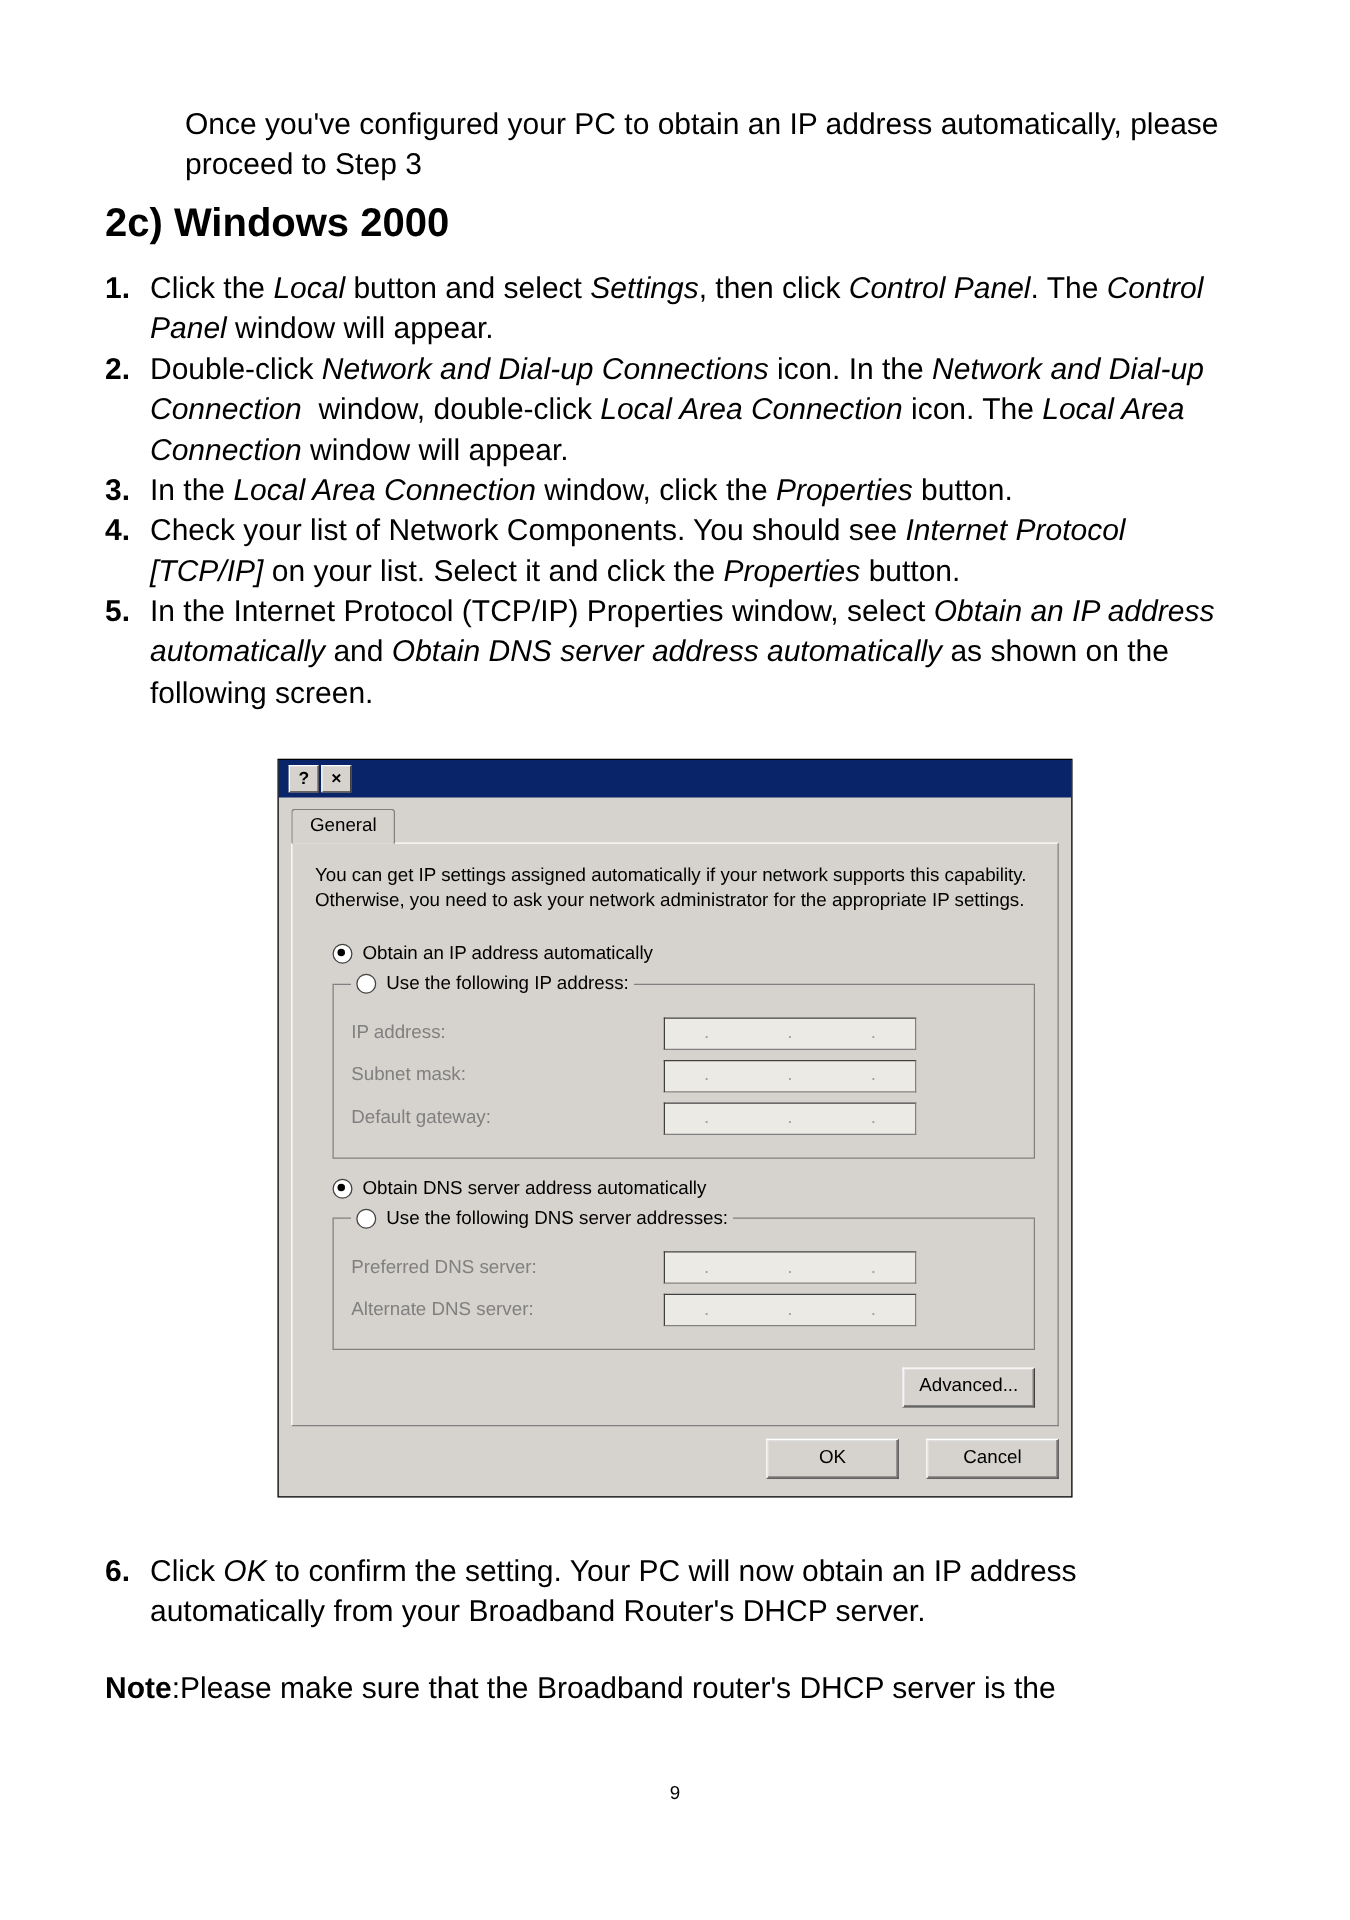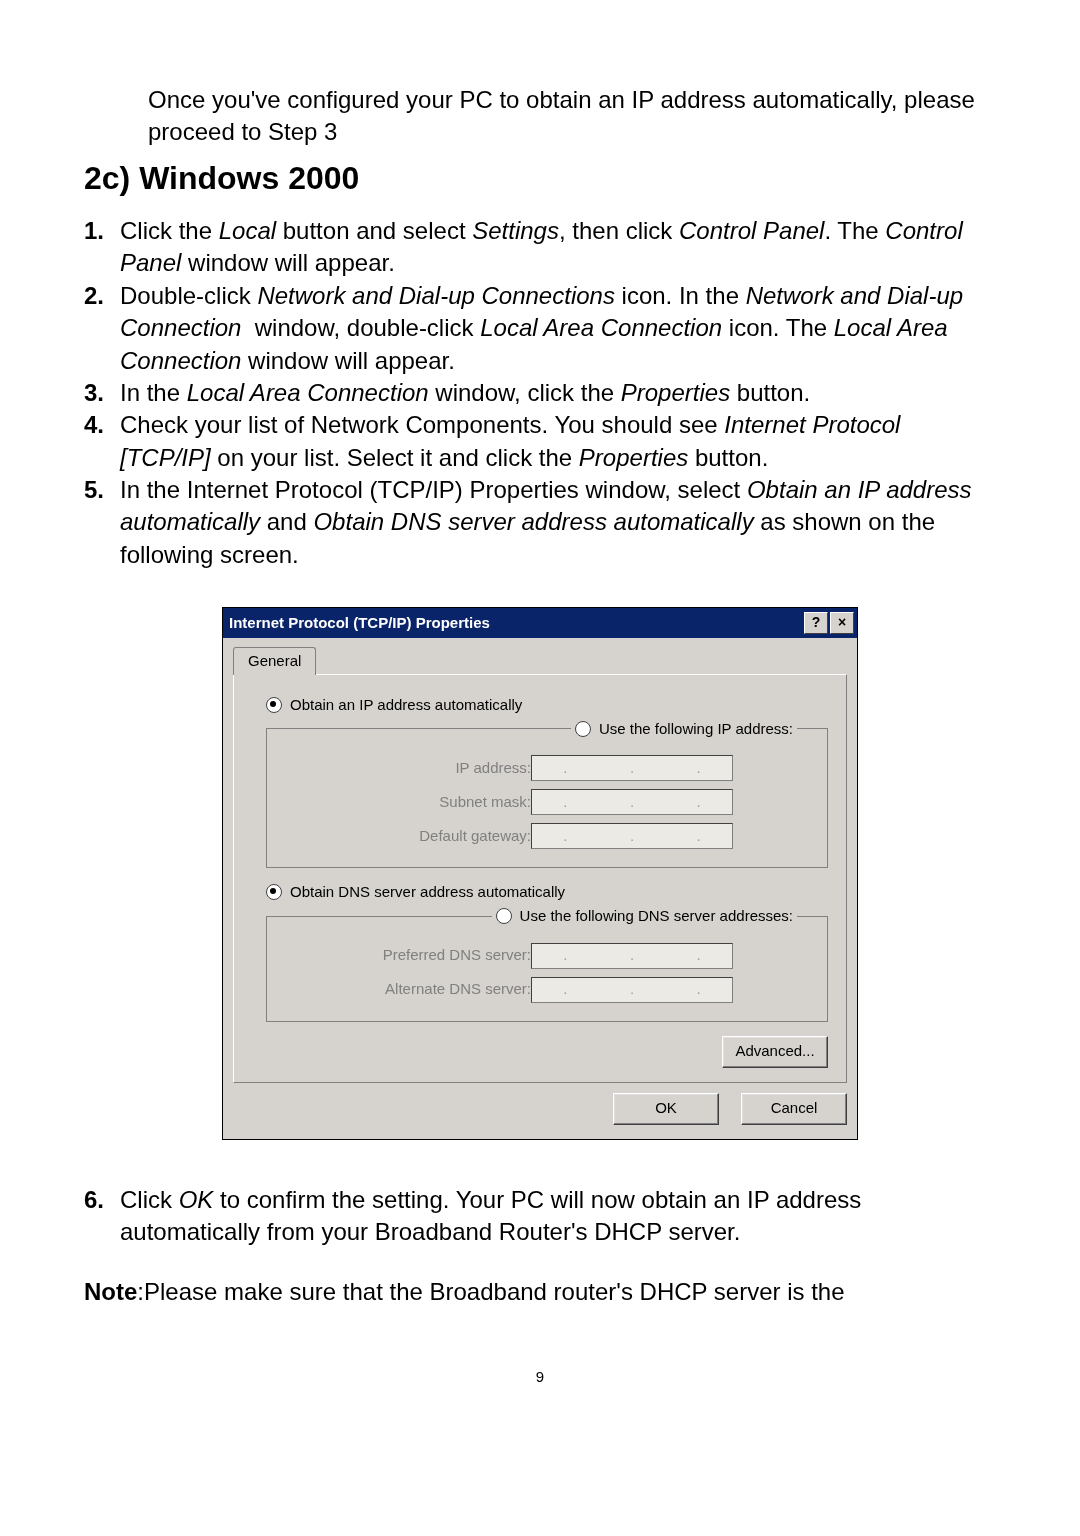--- a/index.html
+++ b/index.html
@@ -116,22 +116,21 @@
     flex:0 0 auto;
   }
   .radio.sel::after{
     content:"";position:absolute;left:3px;top:3px;width:6px;height:6px;
     background:#000;border-radius:50%;
   }
   fieldset.group{
     border:1px solid #808080;
     border-radius:0;
     margin:2px 0 14px 14px;
-    padding:8px 30px 10px 14px;
-    text-align:right;
+    padding:8px 0 10px 14px;
   }
   fieldset.group legend{
     font-size:15px;
     padding:0 4px;
     display:flex;align-items:center;
   }
   .field-row{
     display:flex;align-items:center;
     margin:8px 0;
     color:#808080;
@@ -209,28 +208,28 @@
       </div>
       <div class="step-row">
         <div class="n">5.</div>
         <div class="t">In the Internet Protocol (TCP/IP) Properties window, select <em>Obtain an IP address automatically</em> and <em>Obtain DNS server address automatically</em> as shown on the following screen.</div>
       </div>
     </div>
 
   <div class="dialog-wrap">
     <div class="dlg">
       <div class="titlebar">
-        <span class="title">Internet Protocol (TCP/IP) Properties</span>
         <span class="btn">?</span>
         <span class="btn close">×</span>
       </div>
       <div class="tabbar">
         <span class="tab">General</span>
       </div>
       <div class="tabpanel">
+        <div class="desc">You can get IP settings assigned automatically if your network supports this capability. Otherwise, you need to ask your network administrator for the appropriate IP settings.</div>
 
         <div class="radio-row">
           <span class="radio sel"></span>
           <span>Obtain an IP address automatically</span>
         </div>
 
         <fieldset class="group">
           <legend>
             <span class="radio" style="display:inline-block;vertical-align:middle"></span>
             <span>Use the following IP address:</span>

